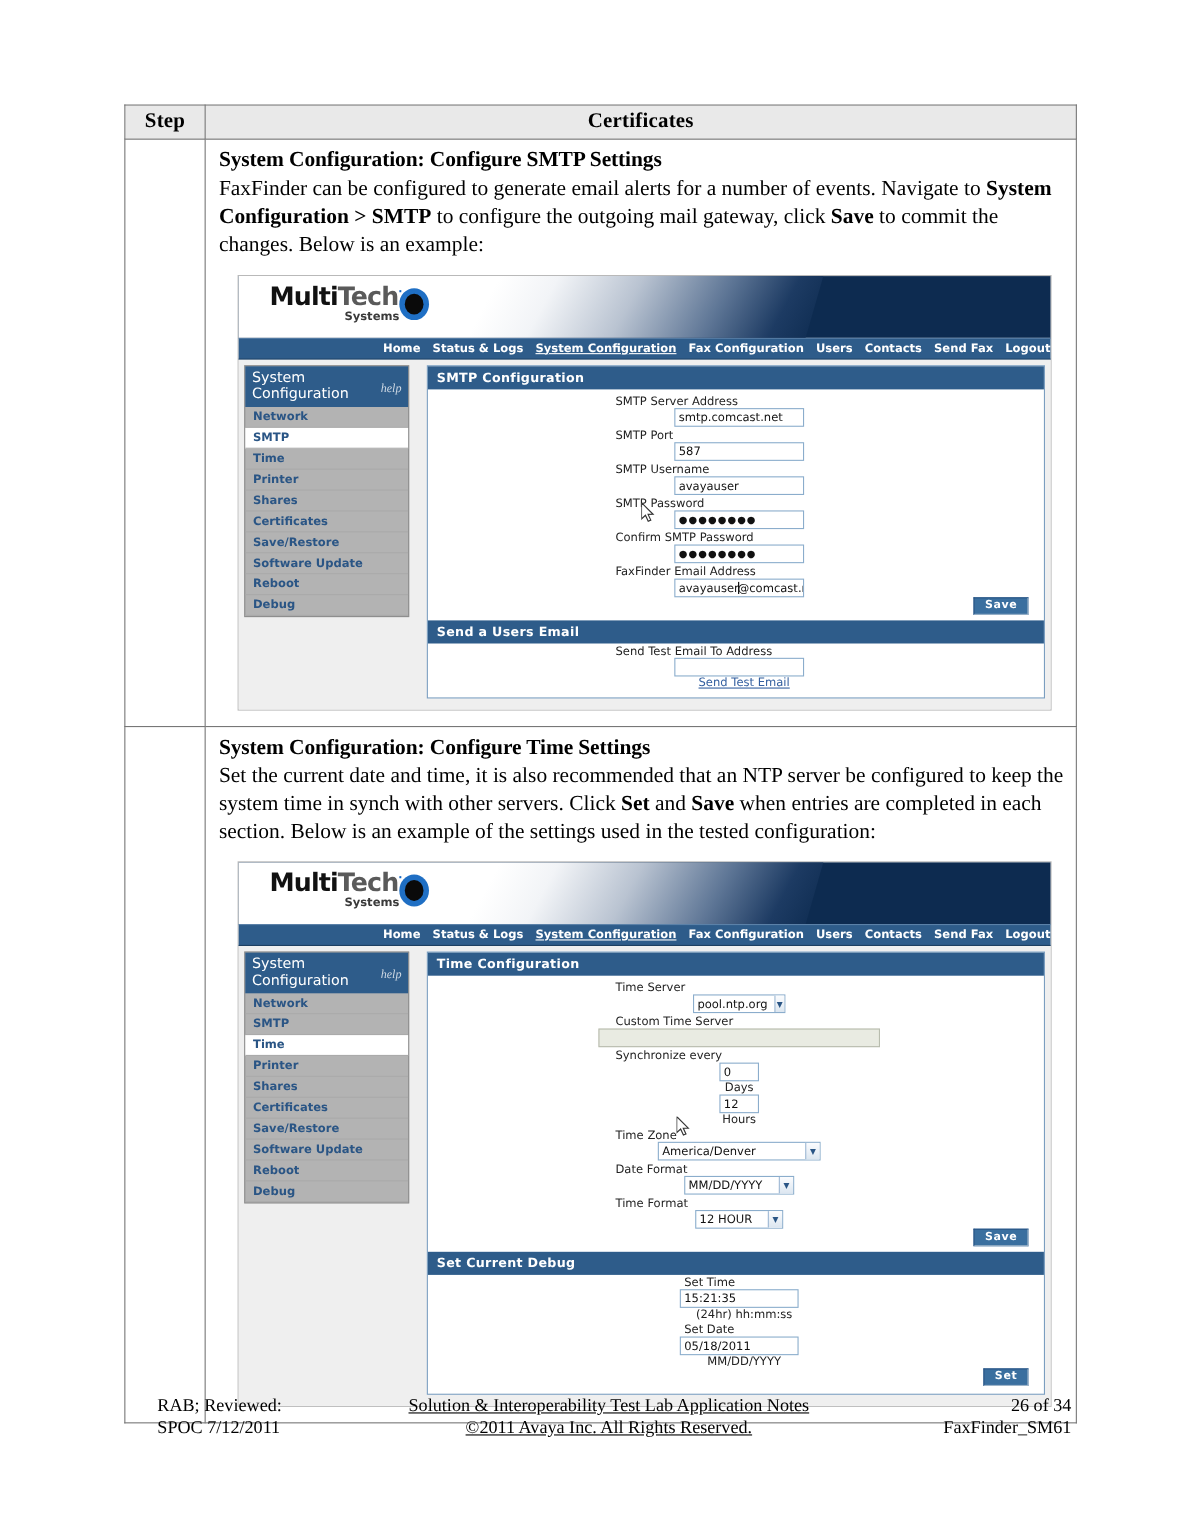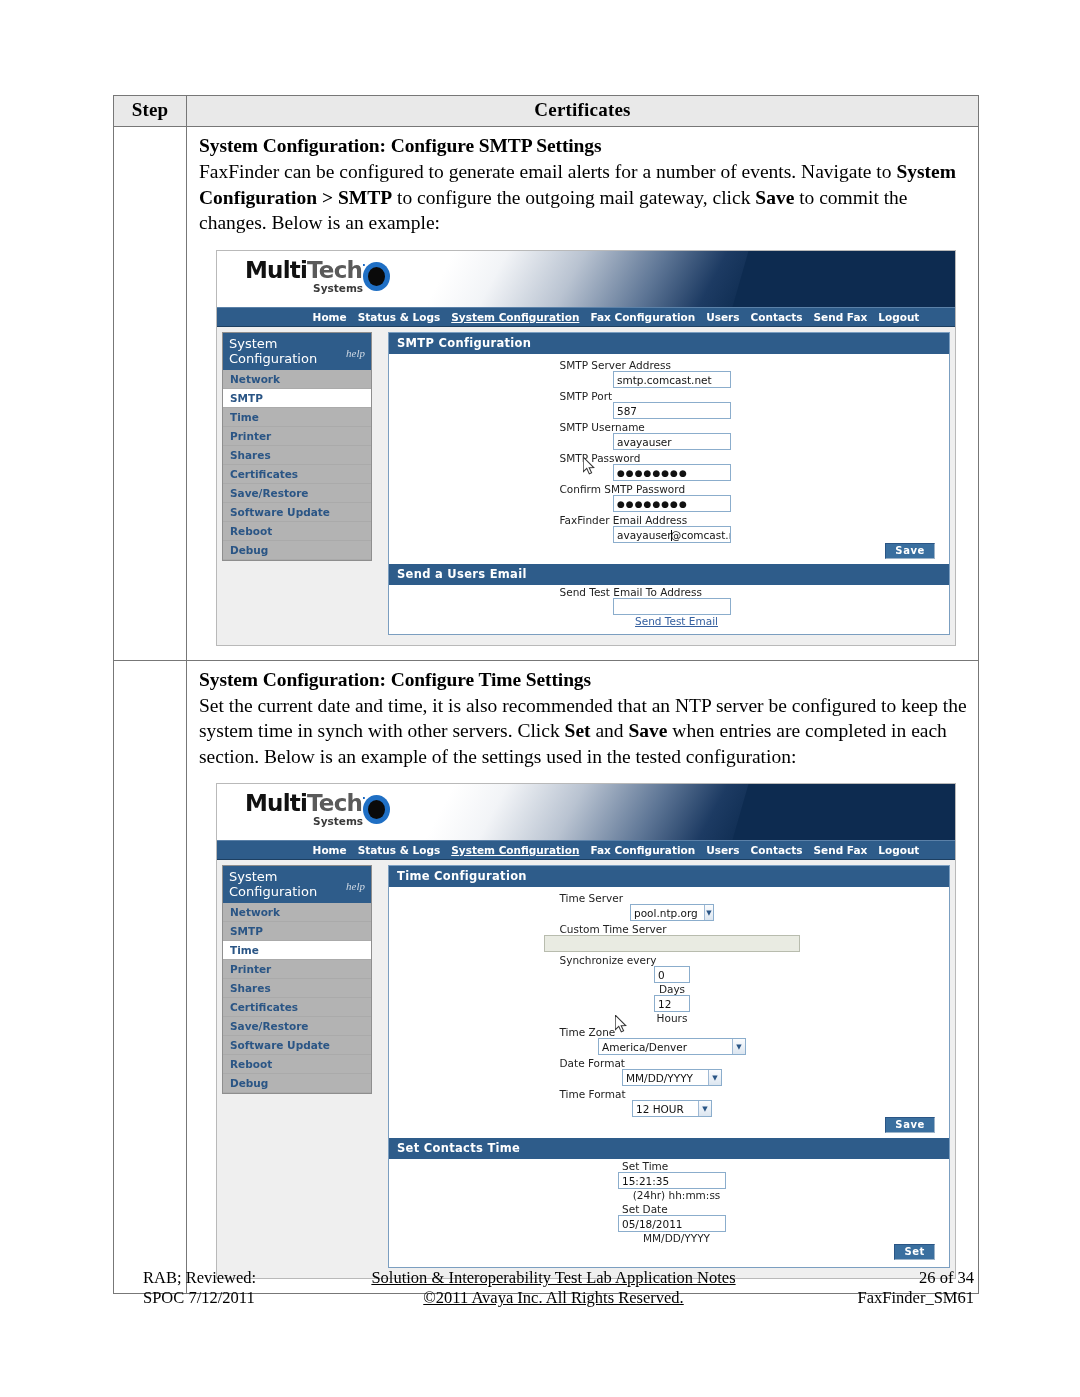--- a/index.html
+++ b/index.html
@@ -123,21 +123,21 @@
     border-radius: 50%; background: #0a0a0a;
   }
 
   .navbar {
     background: #2e5c8a;
     border-top: 1px solid #5b81a8;
     border-bottom: 1px solid #1d3f61;
     height: 20px;
     display: flex;
     align-items: center;
-    justify-content: center;
+    justify-content: flex-end;
     padding-left: 60px;
     gap: 11px;
   }
   .nav-item {
     font-family: "DejaVu Sans", sans-serif;
     font-size: 10.5px;
     font-weight: bold;
     color: #ffffff;
     letter-spacing: 0px;
     white-space: nowrap;
@@ -544,21 +544,21 @@
 
                 <div class="frow">
                   <span class="flabel">Time Format</span>
                   <span class="fsel sel-tf">
                     <span class="txt">12 HOUR</span>
                     <span class="arr" style="margin-left:auto;">▼</span>
                   </span>
                   <span class="btn-save">Save</span>
                 </div>
 
-                <div class="sub-head">Set Contacts Time</div>
+                <div class="sub-head">Set Current Debug</div>
 
                 <svg class="cursor" style="left:226px; top:128px;" viewBox="0 0 12 18">
                   <polygon points="0,0 0,14 3.4,10.8 5.8,16 8,15 5.7,10.1 10,10" fill="#fff" stroke="#333" stroke-width="1"></polygon>
                 </svg>
 
                 <div class="frow">
                   <span class="flabel" style="width:100px;">Set Time</span>
                   <span class="finput time">15:21:35</span>
                   <span class="hint">(24hr) hh:mm:ss</span>
                 </div>

